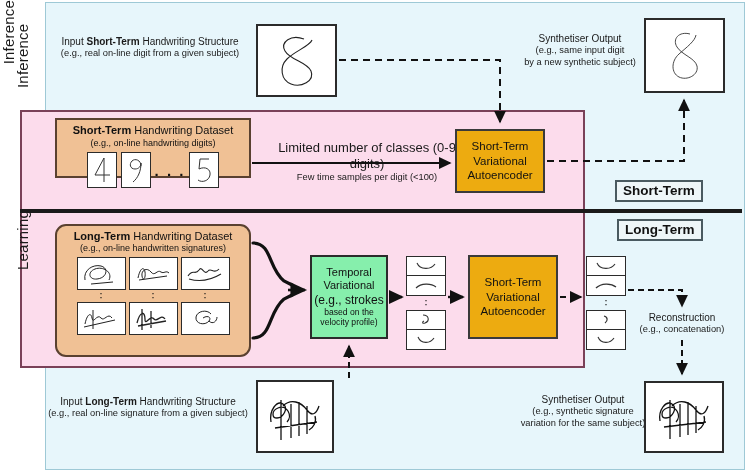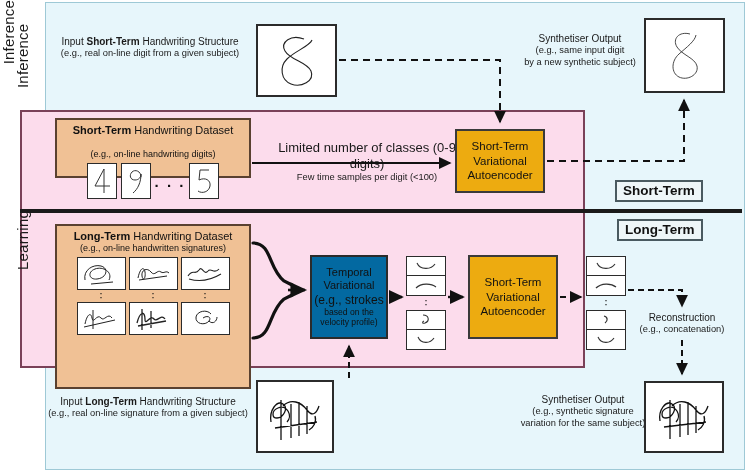--- a/index.html
+++ b/index.html
@@ -42,21 +42,21 @@
   .framed {
     background:#ffffff; border:2px solid #2b2b2b;
     display:flex; align-items:center; justify-content:center; overflow:hidden;
   }
   .orange-box {
     background:#edab10; border:2px solid #3a3a3a;
     display:flex; align-items:center; justify-content:center;
     text-align:center; font-size:11.5px; color:#111; line-height:1.28;
   }
   .green-box {
-    background:#0369a1; border:2px solid #2b2b2b;
+    background:#86efac; border:2px solid #2b2b2b;
     display:flex; align-items:center; justify-content:center;
     text-align:center; color:#111; line-height:1.2;
   }
   .peach-box {
     background:#f0c195; border:2px solid #5a4130;
   }
   .tag-box {
     background:#eef6f8; border:2px solid #4a5a60;
     font-size:13.5px; font-weight:bold; color:#111;
     display:flex; align-items:center; justify-content:center;
@@ -108,21 +108,21 @@
   <div class="abs framed" id="box-top-output" style="left:644px; top:18px; width:81px; height:75px;">
     <svg class="ink" width="46" height="56" viewBox="0 0 46 56">
       <path d="M28 6 C17 3 10 11 15 19 C20 27 33 30 35 38 C37 47 25 53 17 49 C9 45 9 33 17 26 C25 19 33 13 34 7" fill="none" stroke="#333" stroke-width="0.9"></path>
     </svg>
   </div>
 
   <div class="abs peach-box" id="st-dataset" style="left:55px; top:118px; width:196px; height:60px;">
     <div class="dataset-title ds-t1">
       <span class="b">Short-Term</span><span> Handwriting Dataset</span>
     </div>
-    <div class="dataset-title ds-t2" style="margin-top:13px;">(e.g., on-line handwriting digits)</div>
+    <div class="dataset-title ds-t2" style="margin-top:2px;">(e.g., on-line handwriting digits)</div>
     <div style="display:flex; align-items:center; justify-content:center; gap:4px; margin-top:4px;">
       <div class="sample" style="width:30px; height:36px;">
         <svg class="ink" width="22" height="30" viewBox="0 0 22 30">
           <path d="M13 3 L4 20 L19 20 M13 3 L13 27" fill="none" stroke="#333" stroke-width="1"></path>
         </svg>
       </div>
       <div class="sample" style="width:30px; height:36px;">
         <svg class="ink" width="22" height="30" viewBox="0 0 22 30">
           <path d="M16 11 C16 5 10 3 7 6 C4 9 5 14 10 14 C14 14 16 11 16 8 M16 8 C16 16 13 23 8 27" fill="none" stroke="#333" stroke-width="1"></path>
         </svg>
@@ -148,21 +148,21 @@
       <div>Autoencoder</div>
     </div>
   </div>
 
   <div class="abs tag-box" id="tag-short" style="left:615px; top:180px;">Short-Term</div>
 
   <div class="abs" id="divider-line"></div>
 
   <div class="abs tag-box" id="tag-long" style="left:617px; top:219px;">Long-Term</div>
 
-  <div class="abs peach-box" id="lt-dataset" style="left:55px; top:224px; width:196px; height:165px;">
+  <div class="abs peach-box" id="lt-dataset" style="left:55px; top:224px; width:196px; height:133px;border-radius:11px;">
     <div class="dataset-title ds-t1">
       <span class="b">Long-Term</span><span> Handwriting Dataset</span>
     </div>
     <div class="dataset-title ds-t2" style="margin-top:1px;">(e.g., on-line handwritten signatures)</div>
 
     <div style="display:flex; justify-content:center; gap:3px; margin-top:4px;">
       <div class="sample" style="width:49px; height:33px;">
         <svg class="ink" width="44" height="28" viewBox="0 0 44 28">
           <path d="M6 20 C4 10 14 4 22 6 C30 8 28 18 18 19 C10 20 8 12 16 9 M16 9 C24 6 34 12 30 20 M12 24 L34 22" fill="none" stroke="#222" stroke-width="1"></path>
         </svg>

